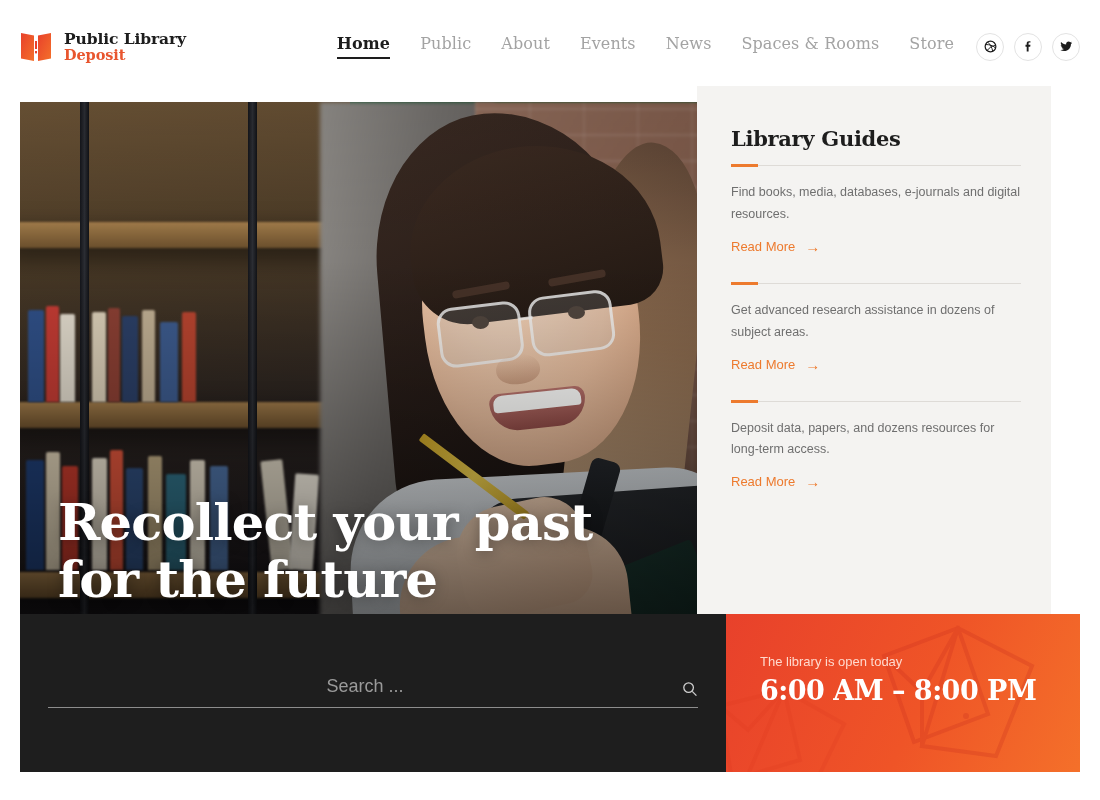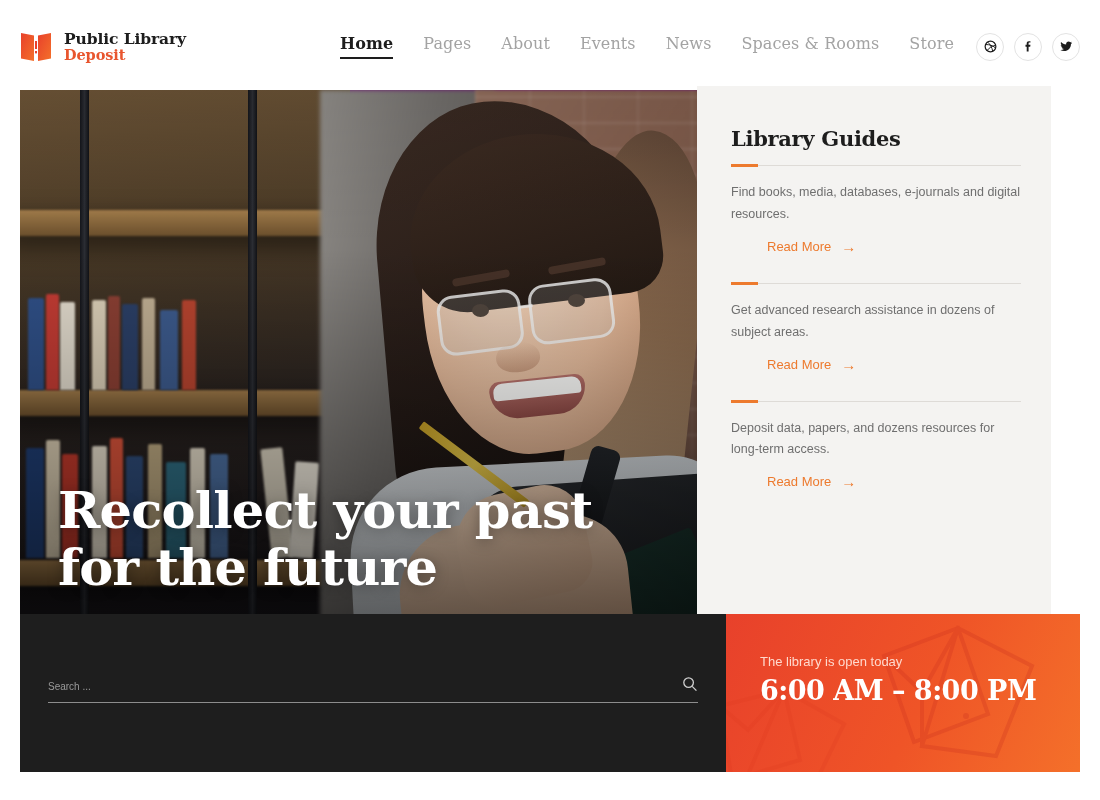--- a/index.html
+++ b/index.html
@@ -66,24 +66,24 @@
   
   .stage {
     position:relative;
     width:1060px;
     margin:0 20px;
     height:686px;
   }
 
   
   .hero {
-    position:absolute; left:0; top:4px;
+    position:absolute; left:0; top:16px;
     width:721px; height:528px;
     overflow:hidden;
-    background:#701a75;
+    background:#14532d;
   }
   .hero-photo { position:absolute; inset:0; }
 
   
   .shelf-bg {
     position:absolute; left:0; top:0; width:330px; height:100%;
     background:
       linear-gradient(175deg,#6b5336 0%, #4a3a26 28%, #2a2320 60%, #17151a 100%);
     filter:blur(0.4px);
   }
@@ -283,39 +283,39 @@
   }
   .guide-desc {
     font-size:12.5px; line-height:1.75;
     color:#6f6f6f;
   }
   .read-more {
     display:inline-flex; align-items:flex-end; gap:10px;
     margin-top:13px;
     font-size:13px; color:#ed7a2e;
     cursor:pointer;
-    margin-left:36px;
   }
   .read-more .arr { font-size:15px; line-height:1; }
 
   
   .searchpanel {
     position:absolute; left:0; top:528px;
     width:706px; height:158px;
     background:#1e1e1e;
   }
   .search-wrap {
     position:absolute; left:28px; right:28px; top:62px;
     border-bottom:1px solid #8d8d8d;
     display:flex; align-items:flex-end; padding-bottom:10px;
   }
   .search-input {
     flex:1; background:transparent; border:none; outline:none;
-    color:#e8e8e8; font-size:10px;
+    color:#e8e8e8; font-size:18px;
     font-family:"Liberation Sans", sans-serif;
+    text-align:center;
   }
   .search-input::placeholder { color:#9a9a9a; }
   .search-icon { width:16px; height:16px; cursor:pointer; flex:0 0 auto; }
 
   
   .hourspanel {
     position:absolute; left:706px; top:528px;
     width:354px; height:158px;
     background:linear-gradient(115deg,#e8412b 0%, #ef5427 55%, #f4702a 100%);
     overflow:hidden;
@@ -353,21 +353,21 @@
       </svg>
     </span>
     <span class="brand-text">
       <div class="brand-line1">Public Library</div>
       <div class="brand-line2">Deposit</div>
     </span>
   </div>
 
   <nav class="nav">
     <a class="nav-item active">Home</a>
-    <a class="nav-item">Pages</a>
+    <a class="nav-item">Public</a>
     <a class="nav-item">About</a>
     <a class="nav-item">Events</a>
     <a class="nav-item">News</a>
     <a class="nav-item">Spaces &amp; Rooms</a>
     <a class="nav-item">Store</a>
   </nav>
 
   <div class="socials">
     <span class="social-btn">
       <svg viewBox="0 0 16 16" width="13" height="13">

